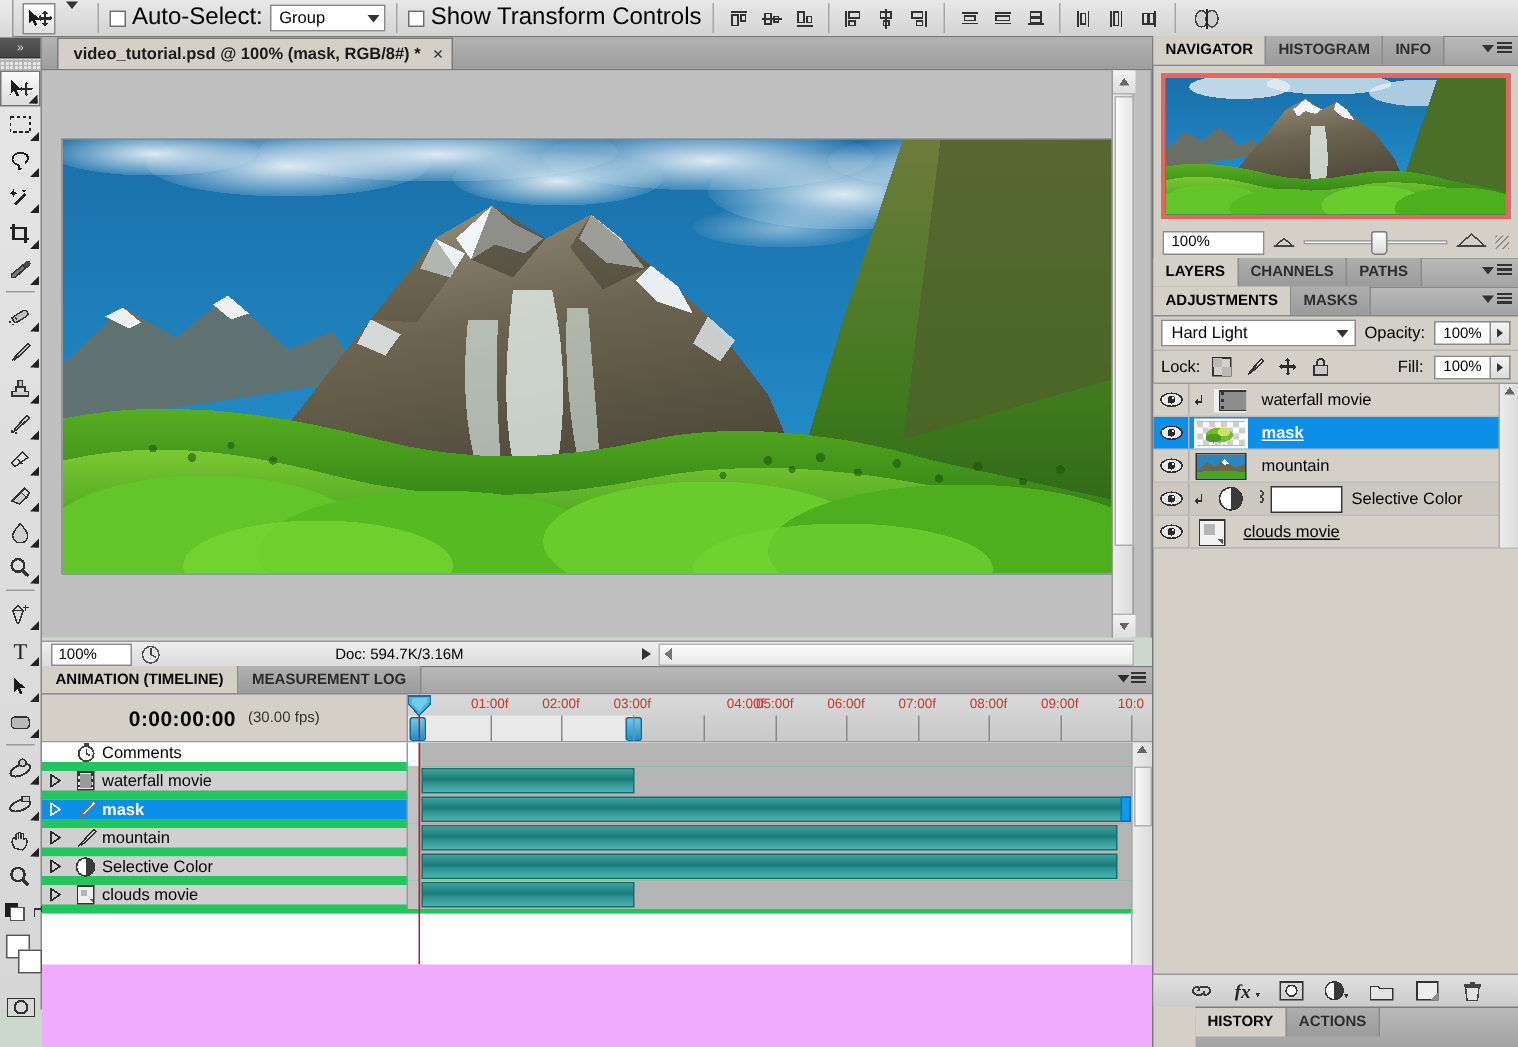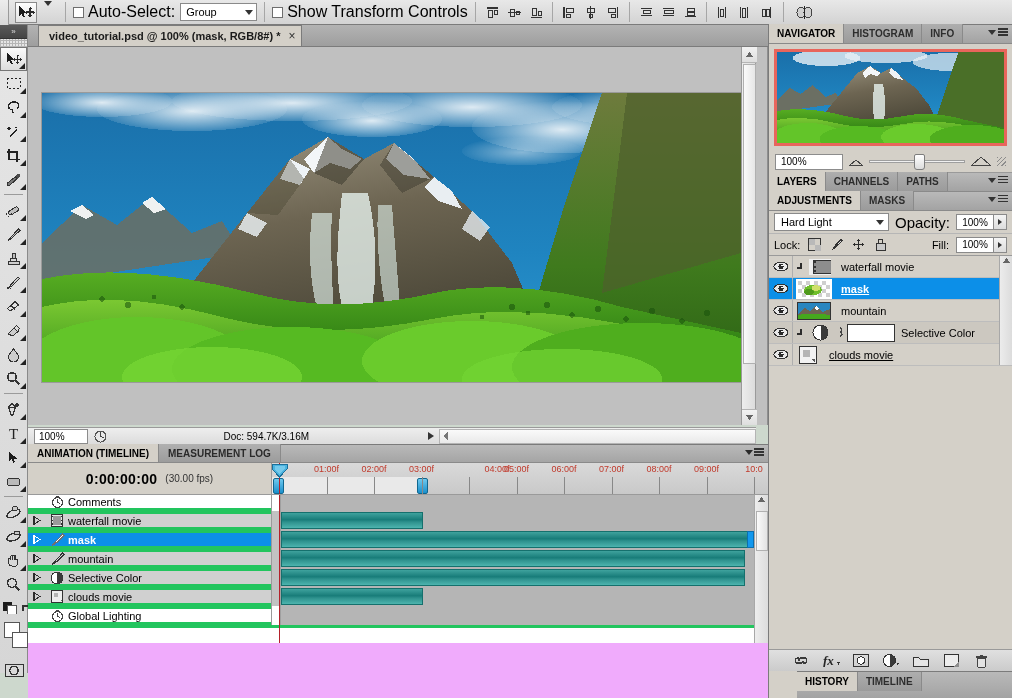--- a/index.html
+++ b/index.html
@@ -907,36 +907,20 @@
                 <path d="M8.5 9.5 L11 9.5 L11 12 Z" fill="#666"></path>
               </svg>
             </div>
             <span class="t-name">clouds movie</span>
           </div>
           <div class="t-right">
             <div class="gutter"></div>
             <div class="tbar" style="left: 9px; width: 142px;"></div>
           </div>
         </div>
-        <div class="trow white">
-          <div class="t-left">
-            <div class="t-disc"></div>
-            <div class="t-icon">
-              <svg width="13" height="13">
-                <circle cx="6.5" cy="7.5" r="5" fill="none" stroke="#444" stroke-width="1.2"></circle>
-                <path d="M6.5 4 L6.5 7.5 L9 8.6" stroke="#444" fill="none"></path>
-                <rect x="5" y="0.6" width="3" height="1.8" fill="#444"></rect>
-              </svg>
-            </div>
-            <span class="t-name">Global Lighting</span>
-          </div>
-          <div class="t-right" style="background: rgb(181, 181, 181);">
-            <div class="gutter" style="background: rgb(255, 255, 255);"></div>
-          </div>
-        </div>
         <div class="playhead" style="left: 251px;"></div>
         <div class="tvscroll">
           <div style="display:flex;justify-content:center;padding-top:2px;">
             <svg width="7" height="5">
               <path d="M3.5 0 L7 5 L0 5 Z" fill="#666"></path>
             </svg>
           </div>
           <div class="tvs-thumb"></div>
         </div>
       </div>
@@ -1102,21 +1086,21 @@
         <span class="menu-tri"></span>
           <span class="burger"></span>
       </div>
     </div>
 
     <div class="blendrow">
       <span class="blendsel">
         <span>Hard Light</span>
         <span class="menu-tri"></span>
       </span>
-      <span style="font-size:15px;">Opacity:</span>
+      <span style="font-size:11px;">Opacity:</span>
       <span style="display:flex;">
         <span class="numfield">100%</span>
         <span class="spin">
             <span class="vtri-r" style="border-left-width:4px;border-top-width:3px;border-bottom-width:3px;"></span>
           </span>
       </span>
     </div>
 
     <div class="lockrow">
       <span style="font-size:11px;">Lock:</span>
@@ -1311,21 +1295,21 @@
             <path d="M5 0.8 L8 0.8 L8 2 L5 2 Z" fill="#444"></path>
           </svg>
       </span>
     </div>
 
     <div class="histdock">
       <div class="dtab active">
         <span>HISTORY</span>
       </div>
       <div class="dtab">
-        <span>TIMELINE</span>
+        <span>ACTIONS</span>
       </div>
       <div class="dmenu" style="top:4px;">
         <span class="menu-tri"></span>
           <span class="burger"></span>
       </div>
     </div>
   </div>
 </div>
 
 </body></html>

